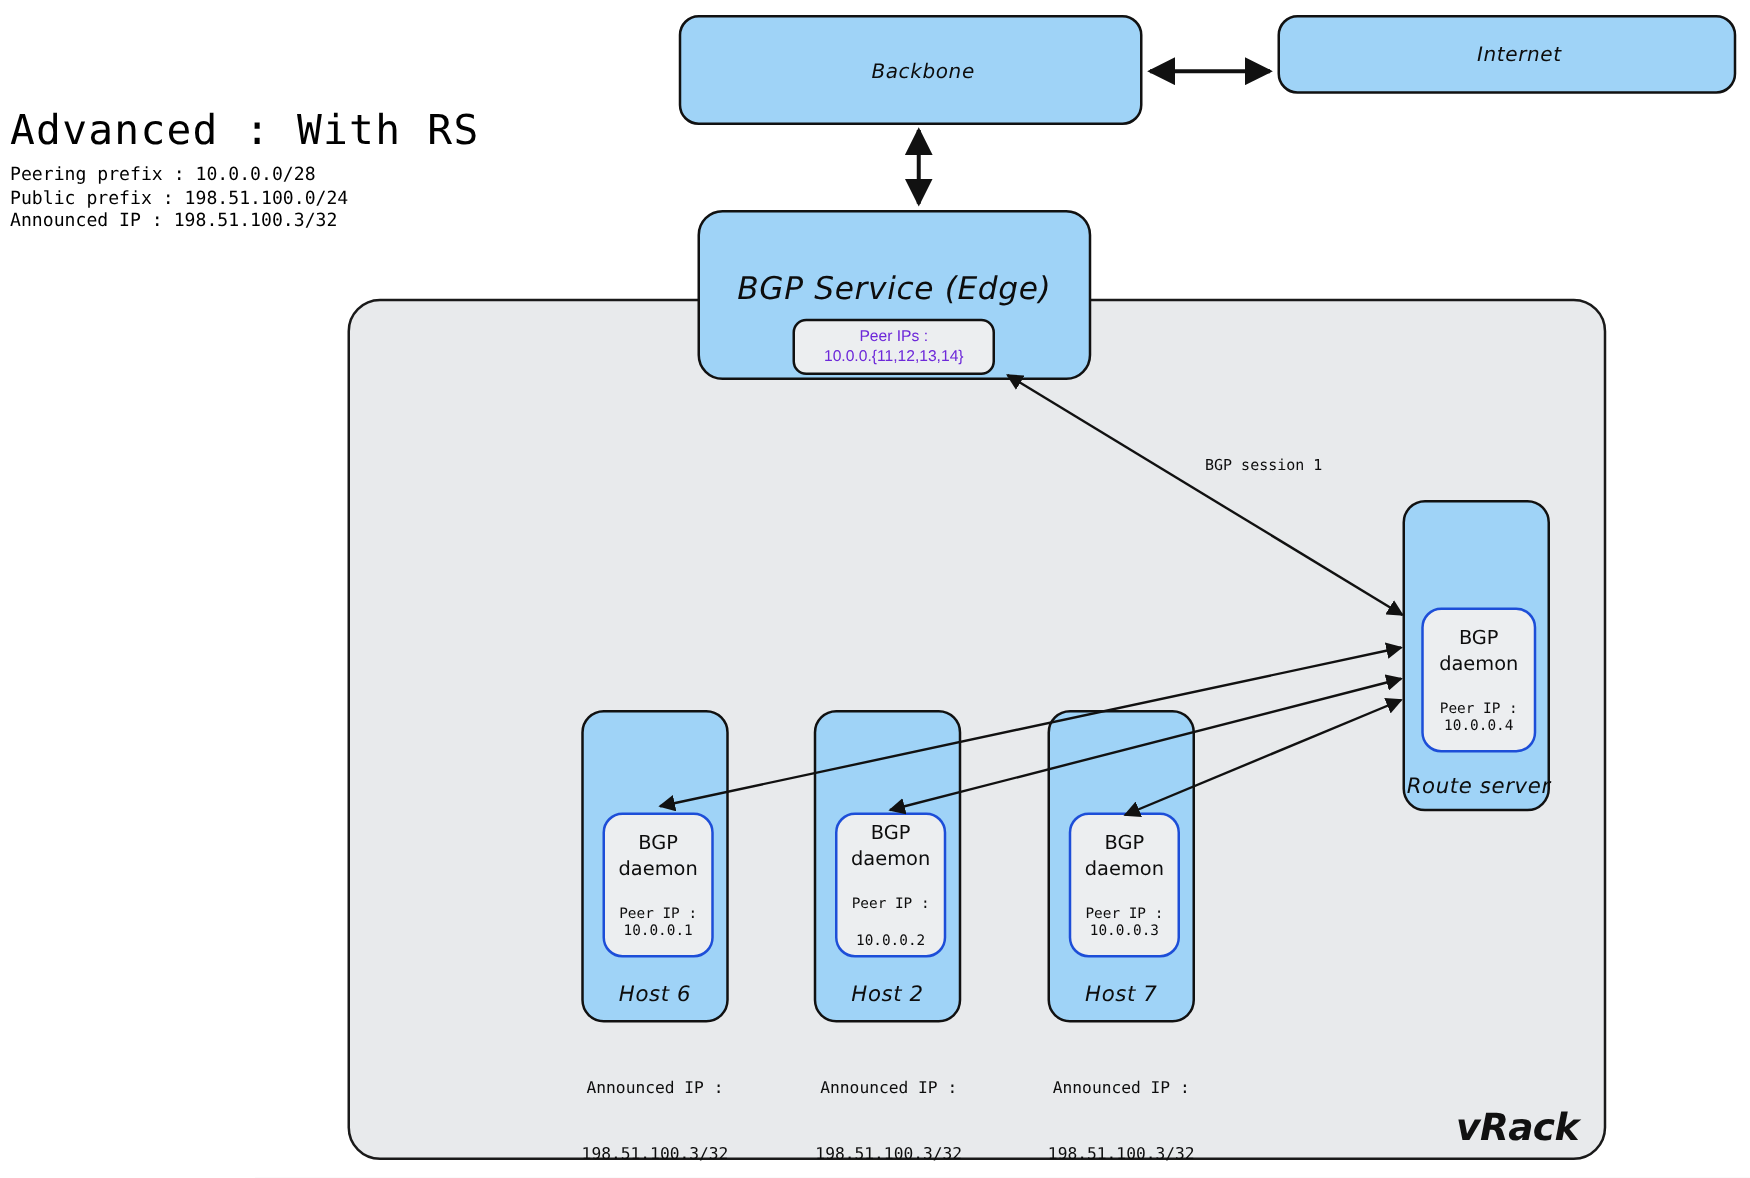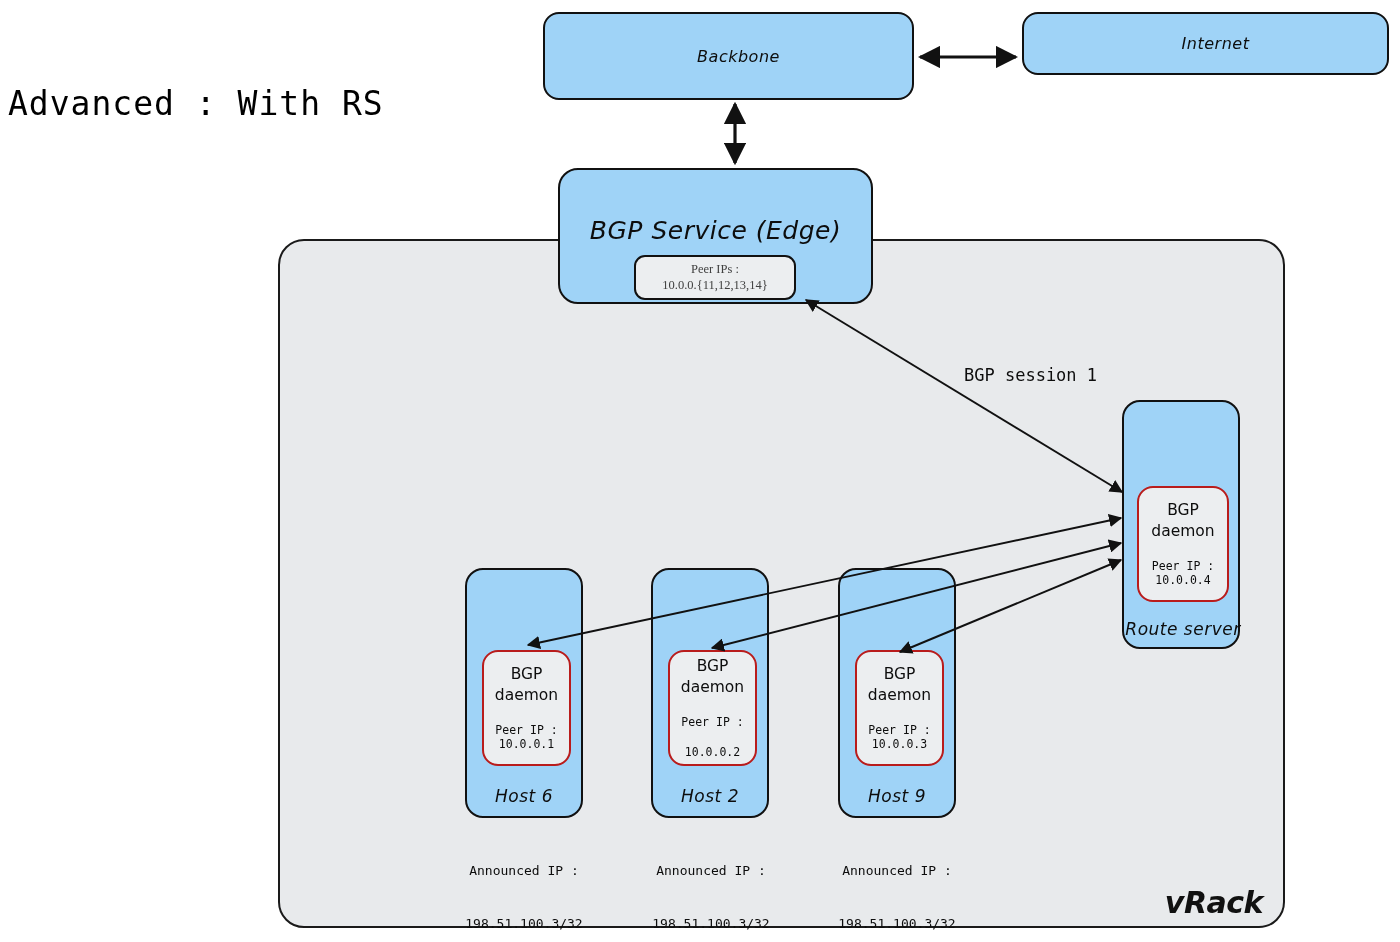--- a/index.html
+++ b/index.html
@@ -72,22 +72,22 @@
     box-sizing: border-box;
     padding-left: 20px;
   }
   .hand {
     font-family: "DejaVu Sans", sans-serif;
     font-style: italic;
     color: #0d0d0d;
     letter-spacing: 0.5px;
   }
   .mono {
-    font-family: Liberation Serif, serif;
-    color: #404040;
+    font-family: Liberation Sans, sans-serif;
+    color: #6d28d9;
   }
 
   
   #backbone-box {
     left: 543px; top: 12px; width: 371px; height: 88px;
     border-radius: 16px;
     display: flex; align-items: center; justify-content: center;
   }
   #internet-box {
     left: 1022px; top: 12px; width: 367px; height: 63px;
@@ -145,21 +145,21 @@
     position: absolute;
     bottom: 10px; left: 0; right: 0;
     text-align: center;
     font-size: 17px;
   }
 
   
   .daemon-box {
     position: absolute;
     background: #eceef0;
-    border: 2px solid #b91c1c;
+    border: 2px solid #1d4ed8;
     border-radius: 16px;
     box-sizing: border-box;
     display: flex; flex-direction: column;
     align-items: center; justify-content: center;
   }
   .host-box .daemon-box {
     left: 15px; top: 80px; width: 89px; height: 116px;
   }
   #route-server-box .daemon-box {
     left: 13px; top: 84px; width: 92px; height: 116px;
@@ -194,38 +194,43 @@
   }
   #announced-1 { left: 424px; top: 827px; }
   #announced-2 { left: 611px; top: 827px; }
   #announced-3 { left: 797px; top: 827px; }
 
   
   #bgp-session-label {
     position: absolute;
     left: 964px; top: 365px;
     font-family: "DejaVu Sans Mono", monospace;
-    font-size: 17px;
+    font-size: 12px;
     color: #0d0d0d;
     white-space: nowrap;
   }
 
   
   #arrow-layer {
     position: absolute;
     left: 0; top: 0;
     width: 1400px; height: 942px;
     pointer-events: none;
   }
 </style>
 </head>
 <body>
 
 <div id="title-block">
   <div id="main-title">Advanced : With RS</div>
+  <div id="subtitle-wrap">
+    <div class="subtitle-line">Peering prefix : 10.0.0.0/28</div>
+    <div class="subtitle-line">Public prefix : 198.51.100.0/24</div>
+    <div class="subtitle-line">Announced IP : 198.51.100.3/32</div>
+  </div>
 </div>
 
 <div id="vrack-container">
   <div id="vrack-label">vRack</div>
 </div>
 
 <div id="backbone-box" class="blue-box">
   <span id="backbone-label" class="hand">Backbone</span>
 </div>
 
@@ -271,21 +276,21 @@
   <div class="host-name hand">Host 2</div>
 </div>
 
 <div id="host-3-box" class="blue-box host-box">
   <div class="daemon-box">
     <div class="daemon-title">BGP</div>
     <div class="daemon-title">daemon</div>
     <div class="daemon-ip">Peer IP :</div>
     <div class="daemon-ip" style="margin-top:0">10.0.0.3</div>
   </div>
-  <div class="host-name hand">Host 9</div>
+  <div class="host-name hand">Host 7</div>
 </div>
 
 <div id="announced-1" class="announced-caption">
   <div>Announced IP :</div>
   <div>198.51.100.3/32</div>
 </div>
 <div id="announced-2" class="announced-caption">
   <div>Announced IP :</div>
   <div>198.51.100.3/32</div>
 </div>

